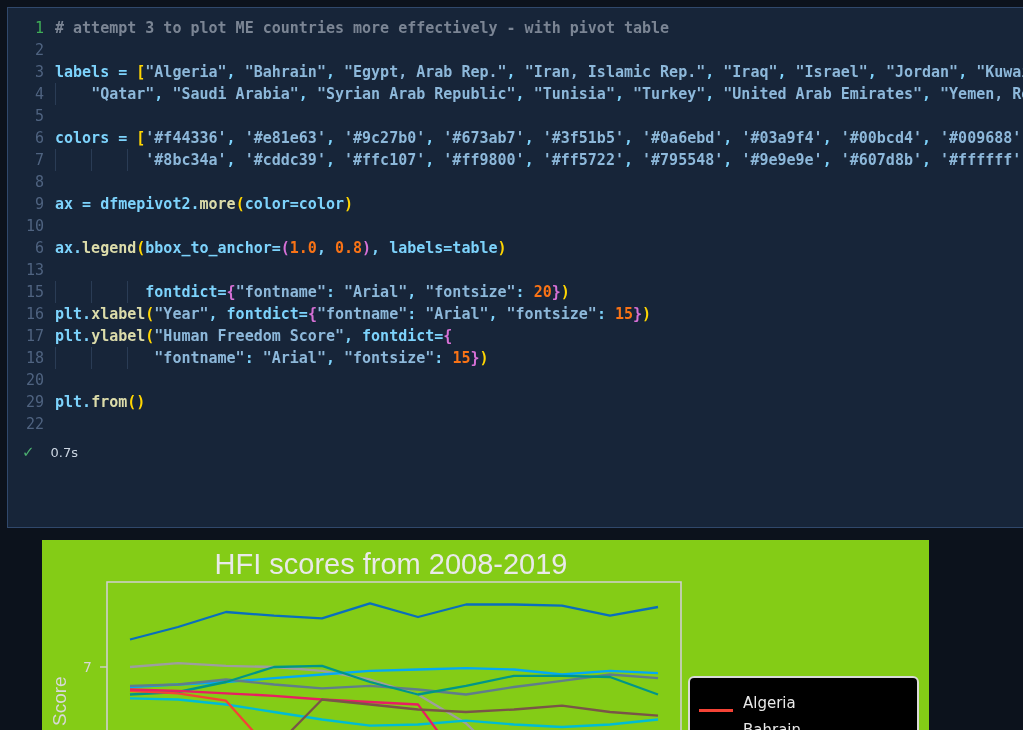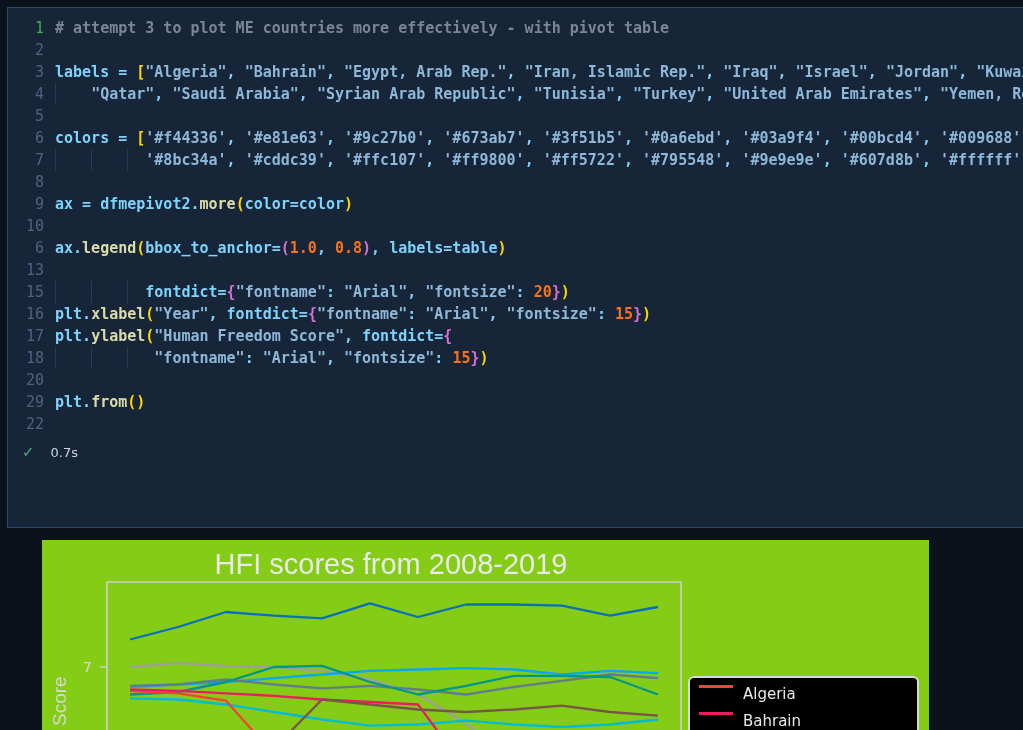--- a/index.html
+++ b/index.html
@@ -37,21 +37,21 @@
   .figure{
     position:absolute;left:7px;top:540px;width:887px;height:190px;
     background:#84cc16;overflow:hidden;margin-left:35px;
   }
   .figure svg{display:block}
   .legend{
     position:absolute;left:646px;top:136px;width:231px;height:70px;
     background:#000;border:2px solid #d9d9d9;border-radius:6px;
     box-sizing:border-box;padding:7px 0 0 9px;
   }
-  .legend-entry{display:flex;align-items:flex-start;height:27px;}
+  .legend-entry{display:flex;align-items:flex-end;height:27px;}
   .legend-swatch{display:inline-block;width:34px;height:3px;margin-right:10px;}
   .legend-label{font-size:15px;color:#e8e8e8;font-family:"DejaVu Sans",sans-serif;}
 </style>
 </head>
 <body>
 
 <div class="editor">
   <div class="code-area">
       <div class="cl"><span class="ln active">1</span><span class="ct"><span class="c"># attempt 3 to plot ME countries more effectively - with pivot table</span></span></div>
       <div class="cl"><span class="ln">2</span><span class="ct"></span></div>

